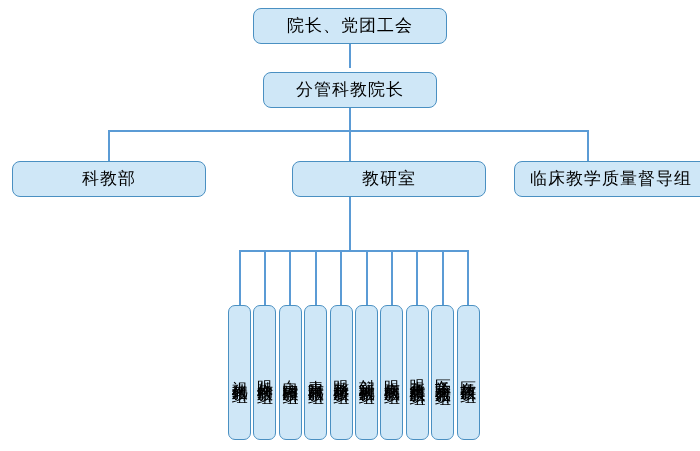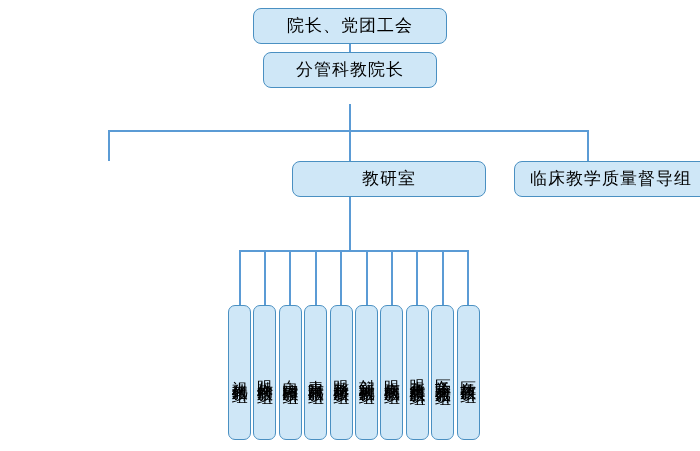--- a/index.html
+++ b/index.html
@@ -54,21 +54,21 @@
     border-radius: 7px;
     font-size: 16px;
     writing-mode: vertical-rl;
     text-orientation: upright;
     letter-spacing: 2px;
     padding: 4px 0;
   }
 
   
   #node-president      { left: 253px; top: 8px;   width: 194px; height: 36px; }
-  #node-vice-president { left: 263px; top: 52px;  width: 174px; height: 36px; }
+  #node-vice-president { left: 263px; top: 72px;  width: 174px; height: 36px; }
   #node-dept           { left: 12px;  top: 161px; width: 194px; height: 36px; }
   #node-teaching-room  { left: 256px; top: 161px; width: 194px; height: 36px; margin-left: 36px; }
   #node-supervision    { left: 494px; top: 161px; width: 194px; height: 36px; margin-left: 20px; }
 </style>
 </head>
 <body>
 
 <div id="chart-root">
 
   <div class="line line-v" style="left:349px; top:44px; height:24px;"></div>
@@ -95,20 +95,21 @@
       <div class="line line-v" style="left: 390.9px; top: 250px; height: 55px;"></div>
       <div class="line line-v" style="left: 416.3px; top: 250px; height: 55px;"></div>
       <div class="line line-v" style="left: 441.7px; top: 250px; height: 55px;"></div>
       <div class="line line-v" style="left: 467.1px; top: 250px; height: 55px;"></div>
     </div>
 
   <div class="node node-h" id="node-president">院长、党团工会</div>
 
   <div class="node node-h" id="node-vice-president">分管科教院长</div>
 
+  <div class="node node-h" id="node-dept">科教部</div>
 
   <div class="node node-h" id="node-teaching-room">教研室</div>
 
   <div class="node node-h" id="node-supervision">临床教学质量督导组</div>
 
   <div id="leaf-container">
       <div class="node node-v" style="left: 228px; top: 305px; width: 23px; height: 135px;">视光教研组</div>
       <div class="node node-v" style="left: 253.4px; top: 305px; width: 23px; height: 135px;">眼外伤教研组</div>
       <div class="node node-v" style="left: 278.8px; top: 305px; width: 23px; height: 135px;">白内障教研组</div>
       <div class="node node-v" style="left: 304.2px; top: 305px; width: 23px; height: 135px;">青光眼教研组</div>

